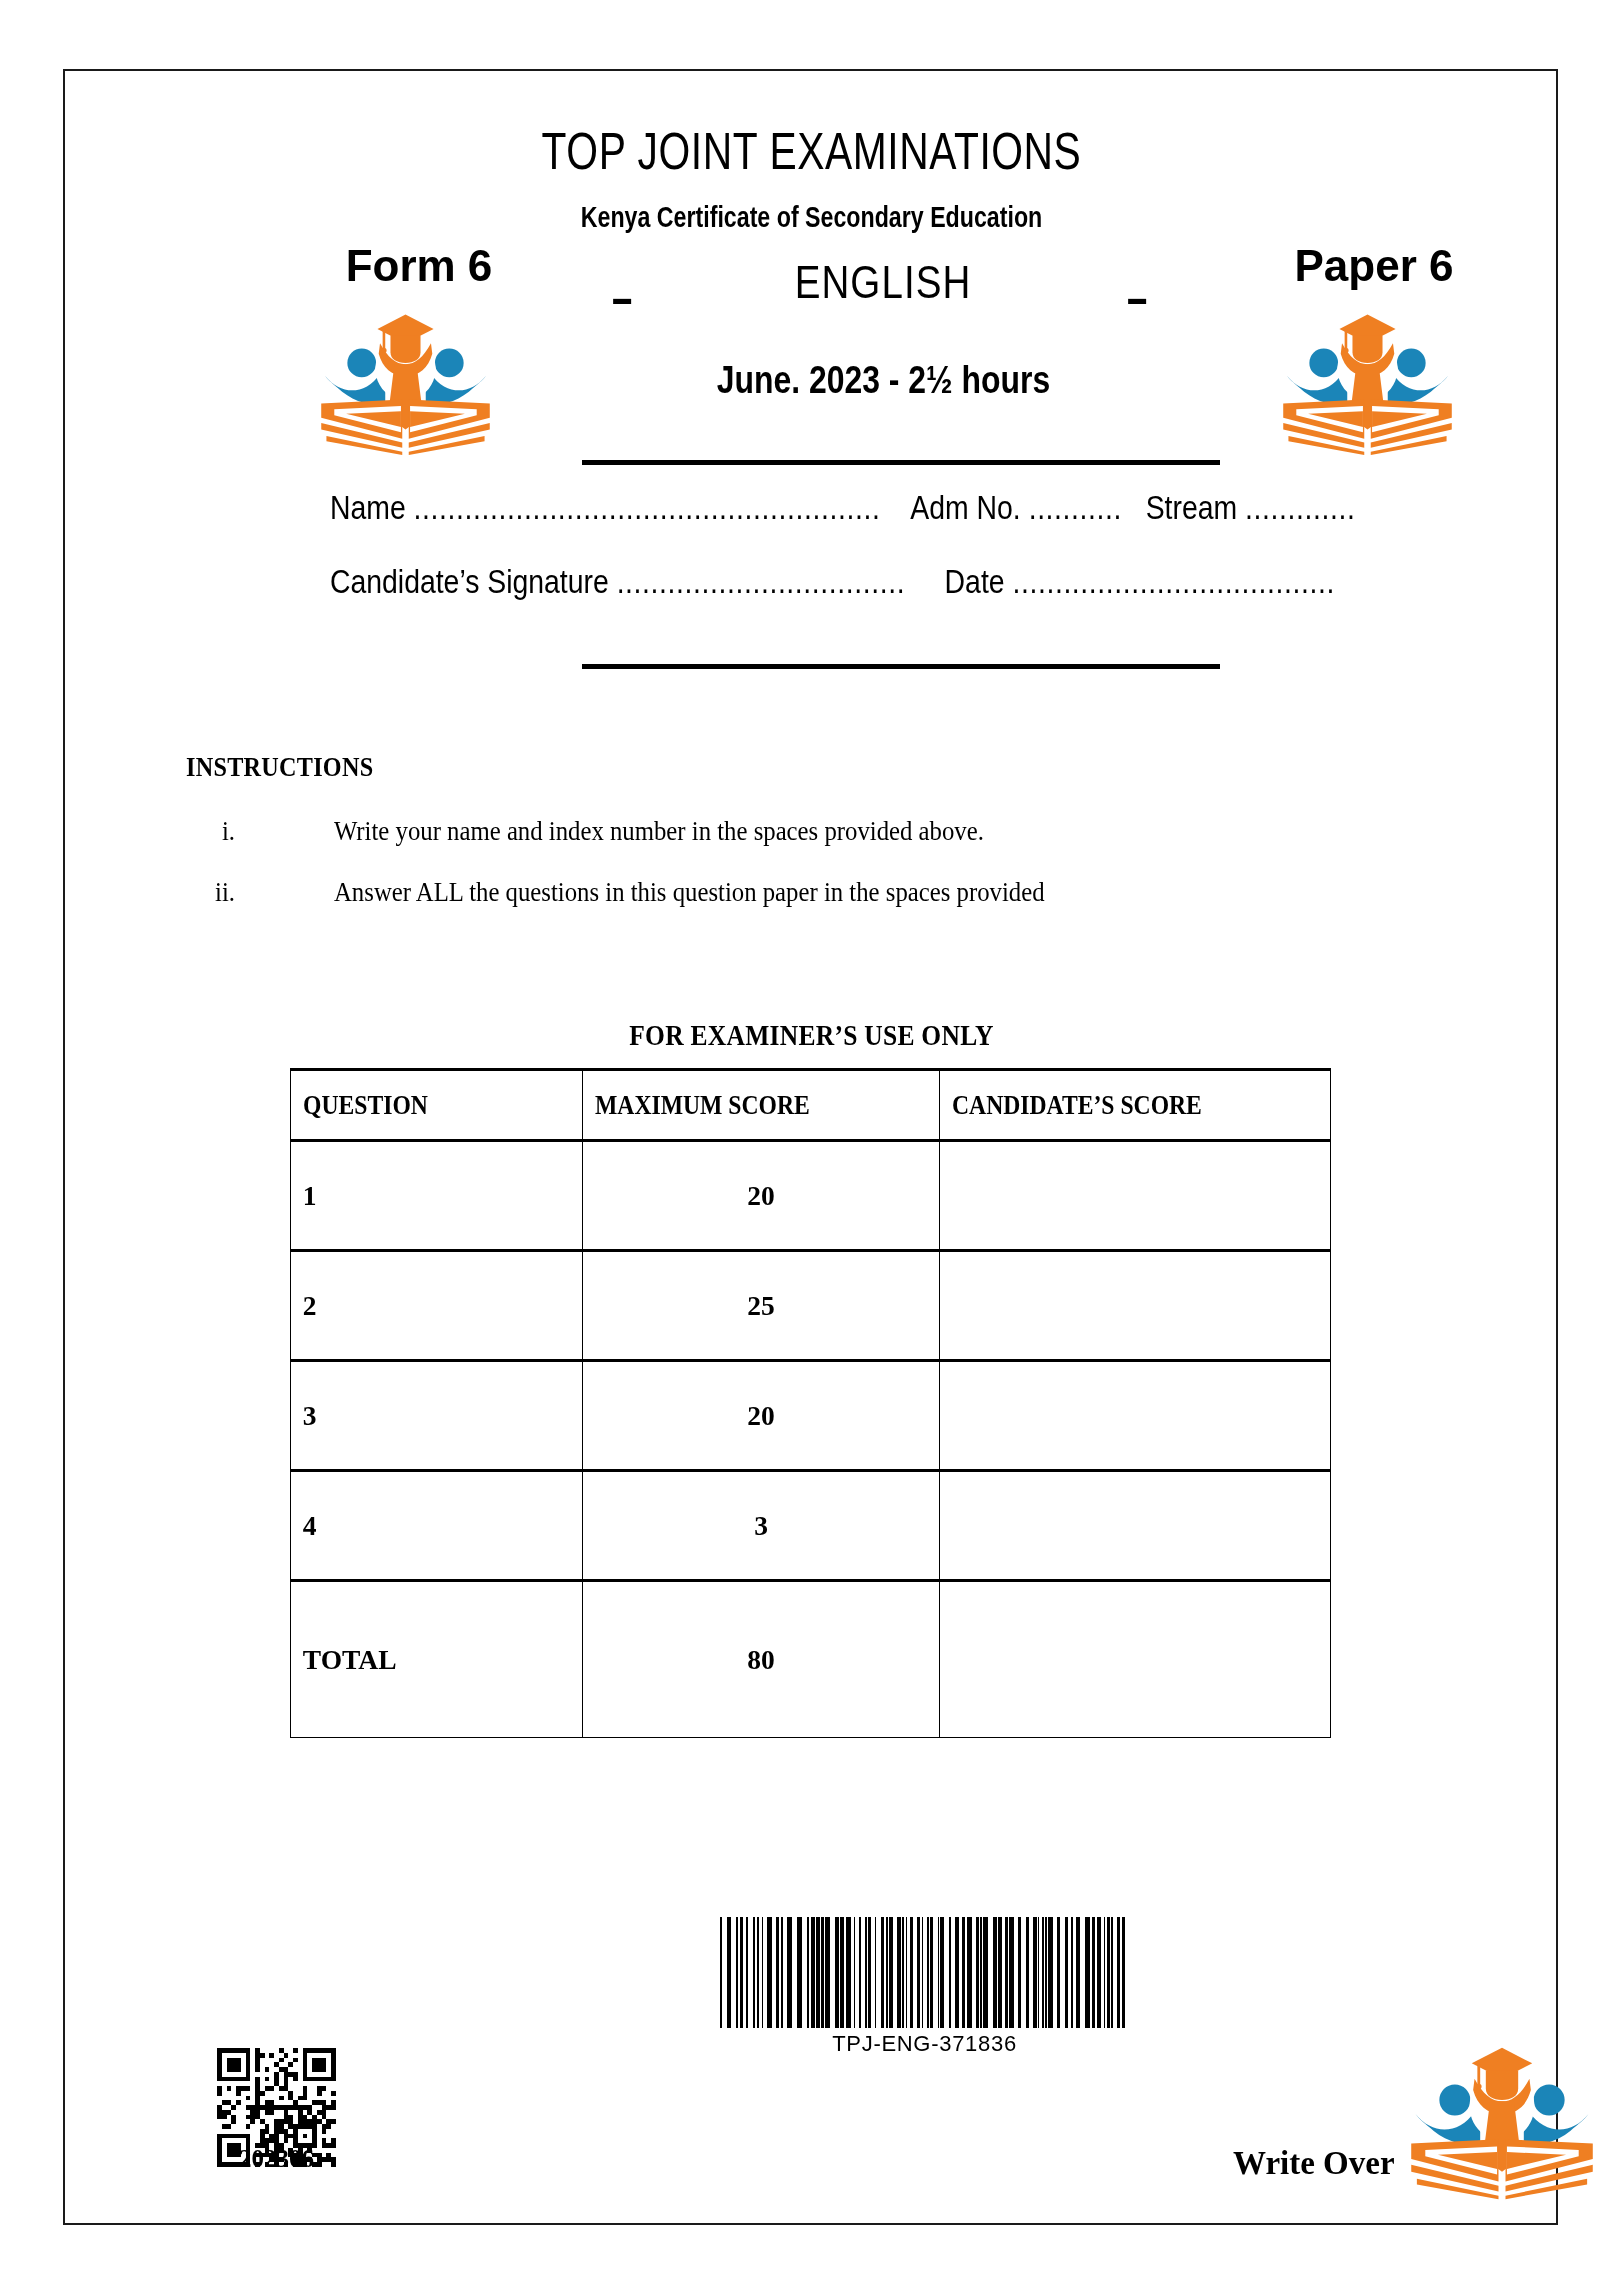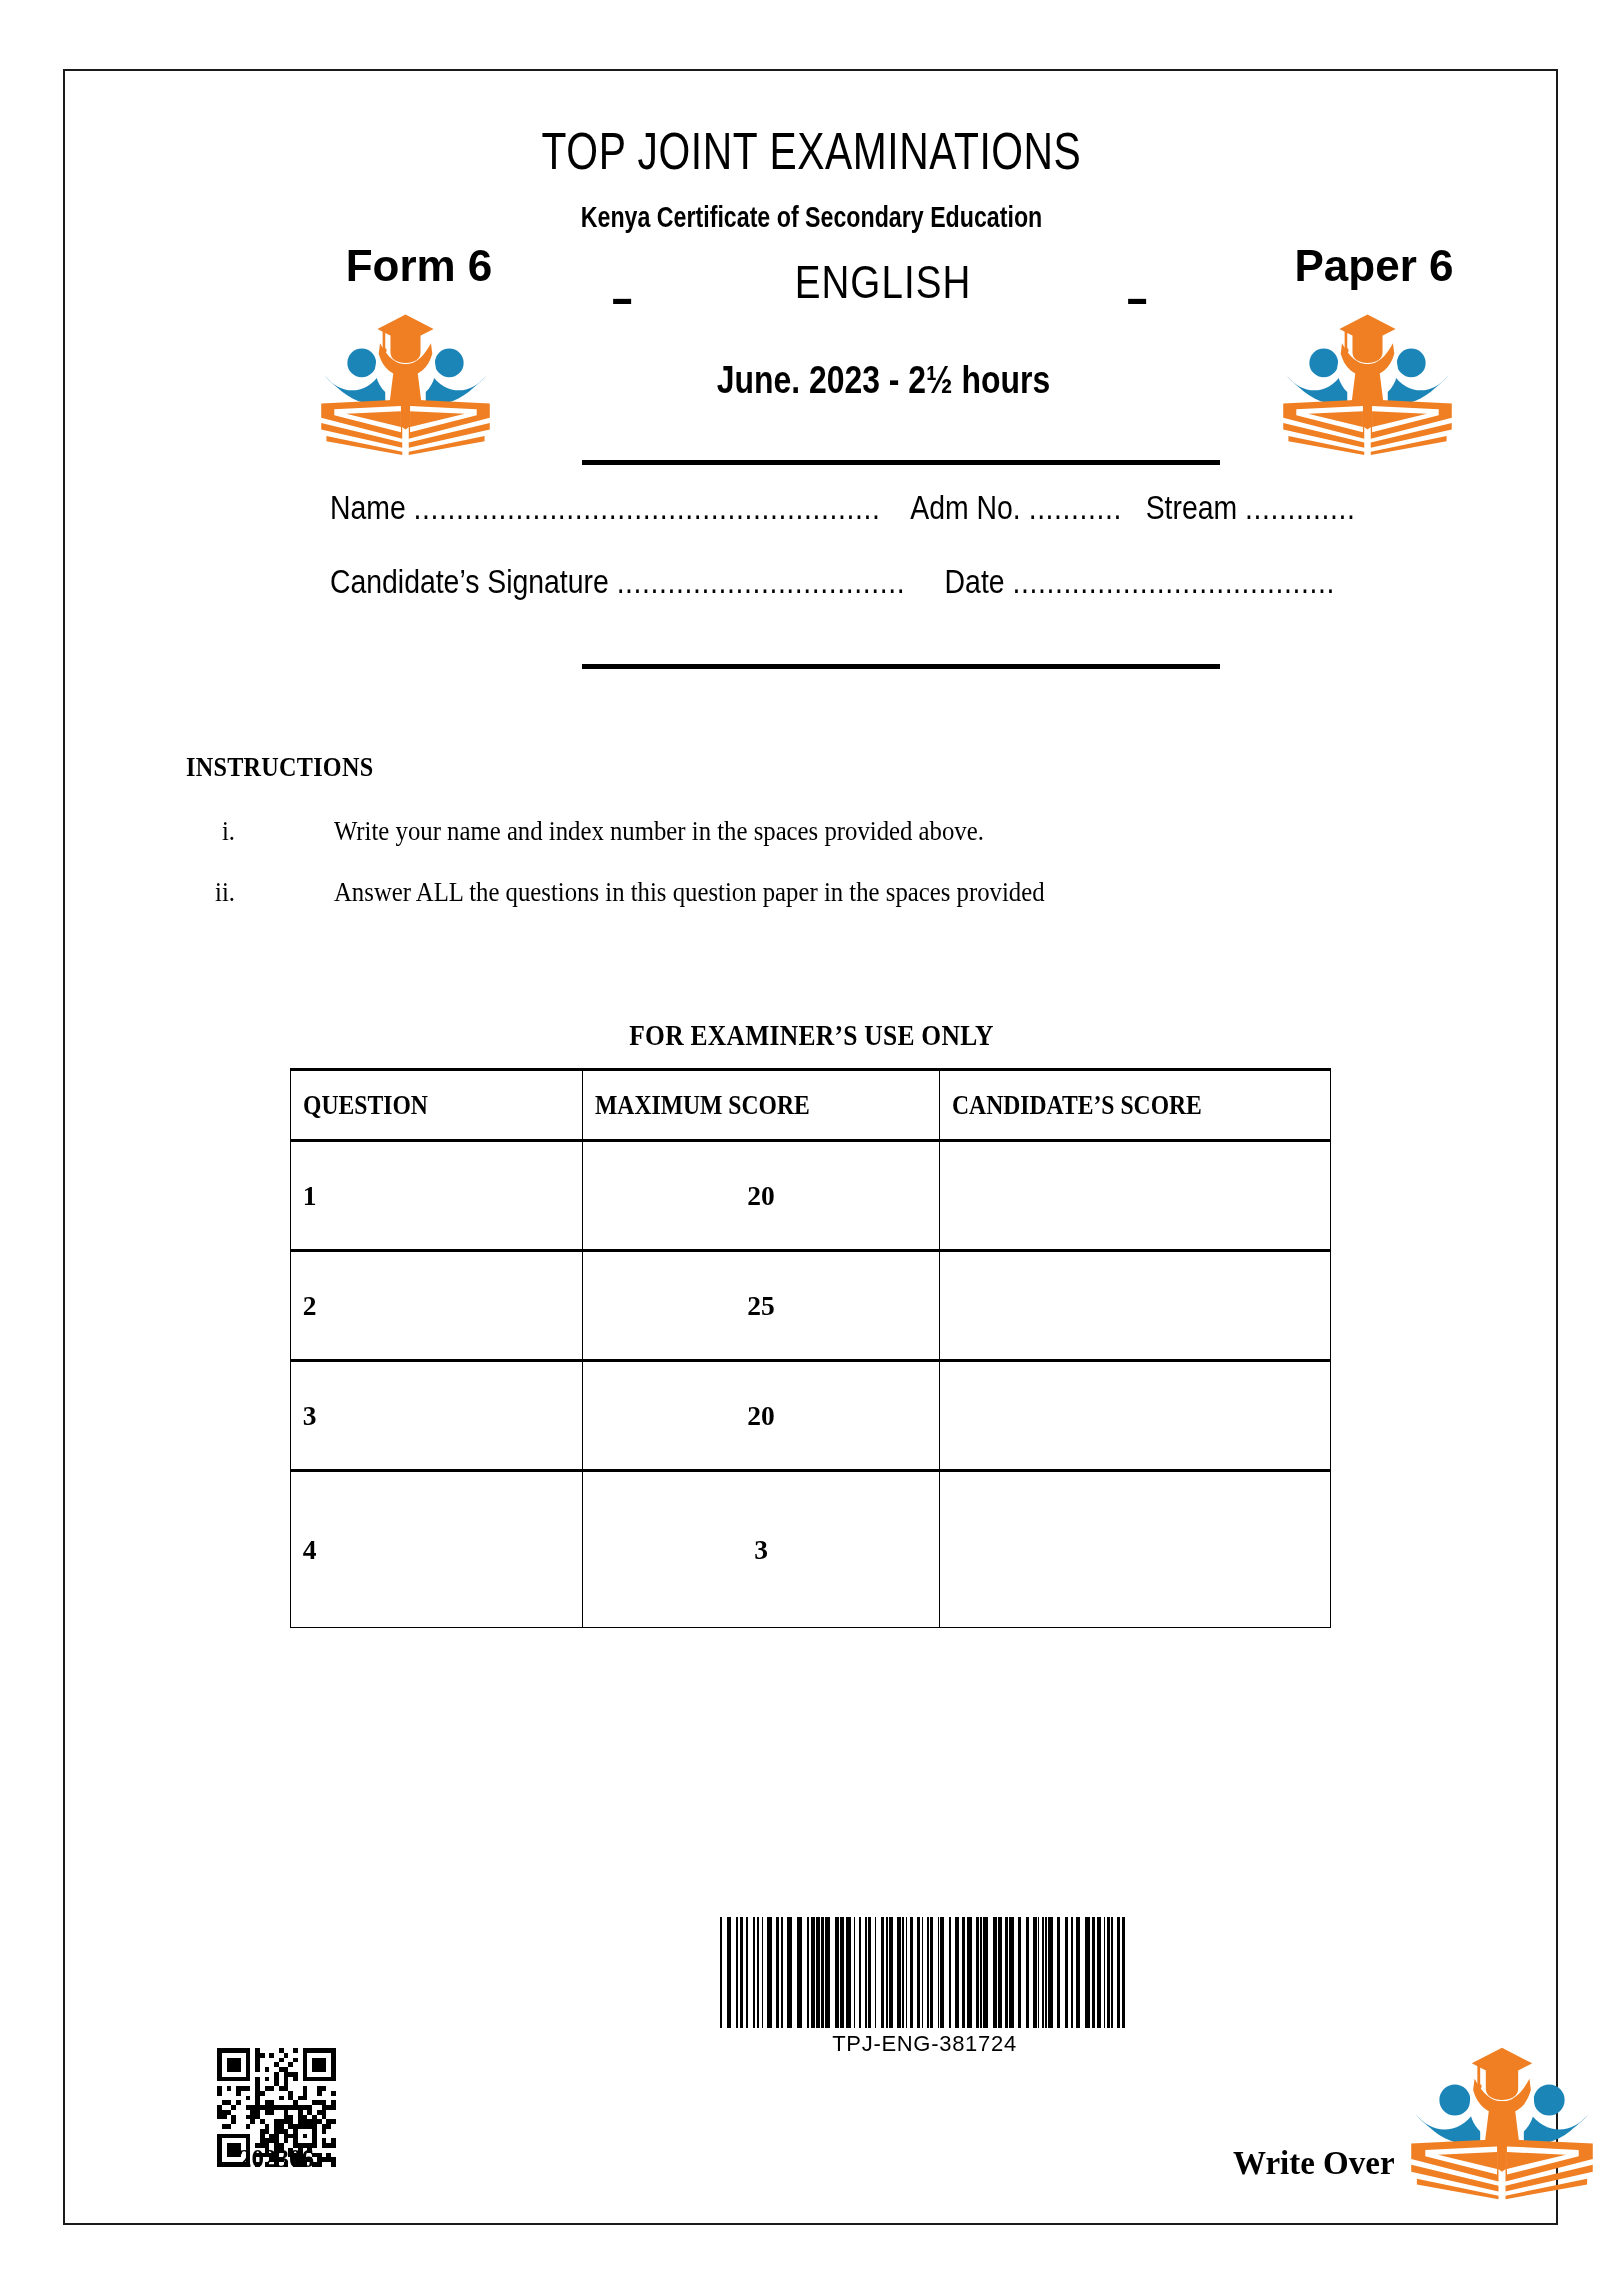--- a/index.html
+++ b/index.html
@@ -439,20 +439,25 @@
       <tr>
         <td class="col-q">3</td>
         <td class="col-max">20</td>
         <td class="col-cand"></td>
       </tr>
       <tr>
         <td class="col-q">4</td>
         <td class="col-max">3</td>
         <td class="col-cand"></td>
       </tr>
+      <tr>
+        <td class="col-q">TOTAL</td>
+        <td class="col-max">80</td>
+        <td class="col-cand"></td>
+      </tr>
     </tbody>
   </table>
 
   <div id="barcode-area">
     <div id="barcode-bars">
         <i style="width: 2.31214%; background: transparent;"></i>
         <i style="width: 0.578035%;"></i>
         <i style="width: 1.15607%; background: transparent;"></i>
         <i style="width: 0.867052%;"></i>
         <i style="width: 1.15607%; background: transparent;"></i>
@@ -585,21 +590,21 @@
         <i style="width: 0.578035%;"></i>
         <i style="width: 0.289017%; background: transparent;"></i>
         <i style="width: 0.578035%;"></i>
         <i style="width: 0.867052%; background: transparent;"></i>
         <i style="width: 0.578035%;"></i>
         <i style="width: 0.578035%; background: transparent;"></i>
         <i style="width: 0.578035%;"></i>
         <i style="width: 0.867052%; background: transparent;"></i>
         <i style="width: 2.31214%; background: transparent;"></i>
       </div>
-    <div id="barcode-label">TPJ-ENG-381724</div>
+    <div id="barcode-label">TPJ-ENG-371836</div>
   </div>
 
   <div id="qr-area">
     <div id="qr-grid">
         <b></b>
         <b></b>
         <b></b>
         <b></b>
         <b></b>
         <b></b>

